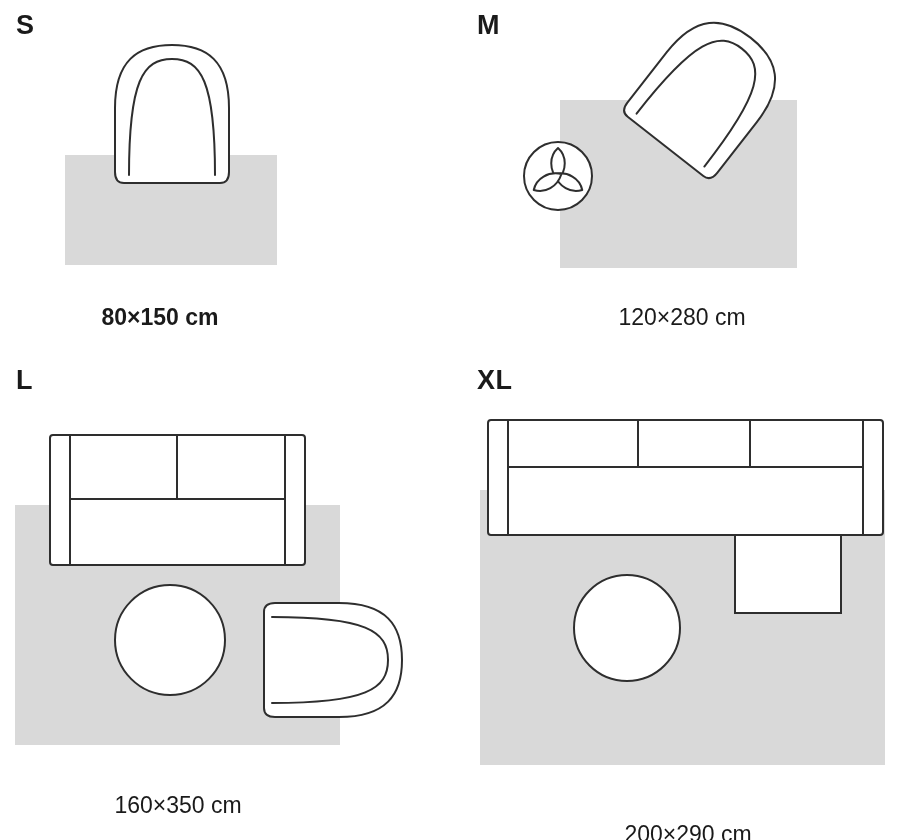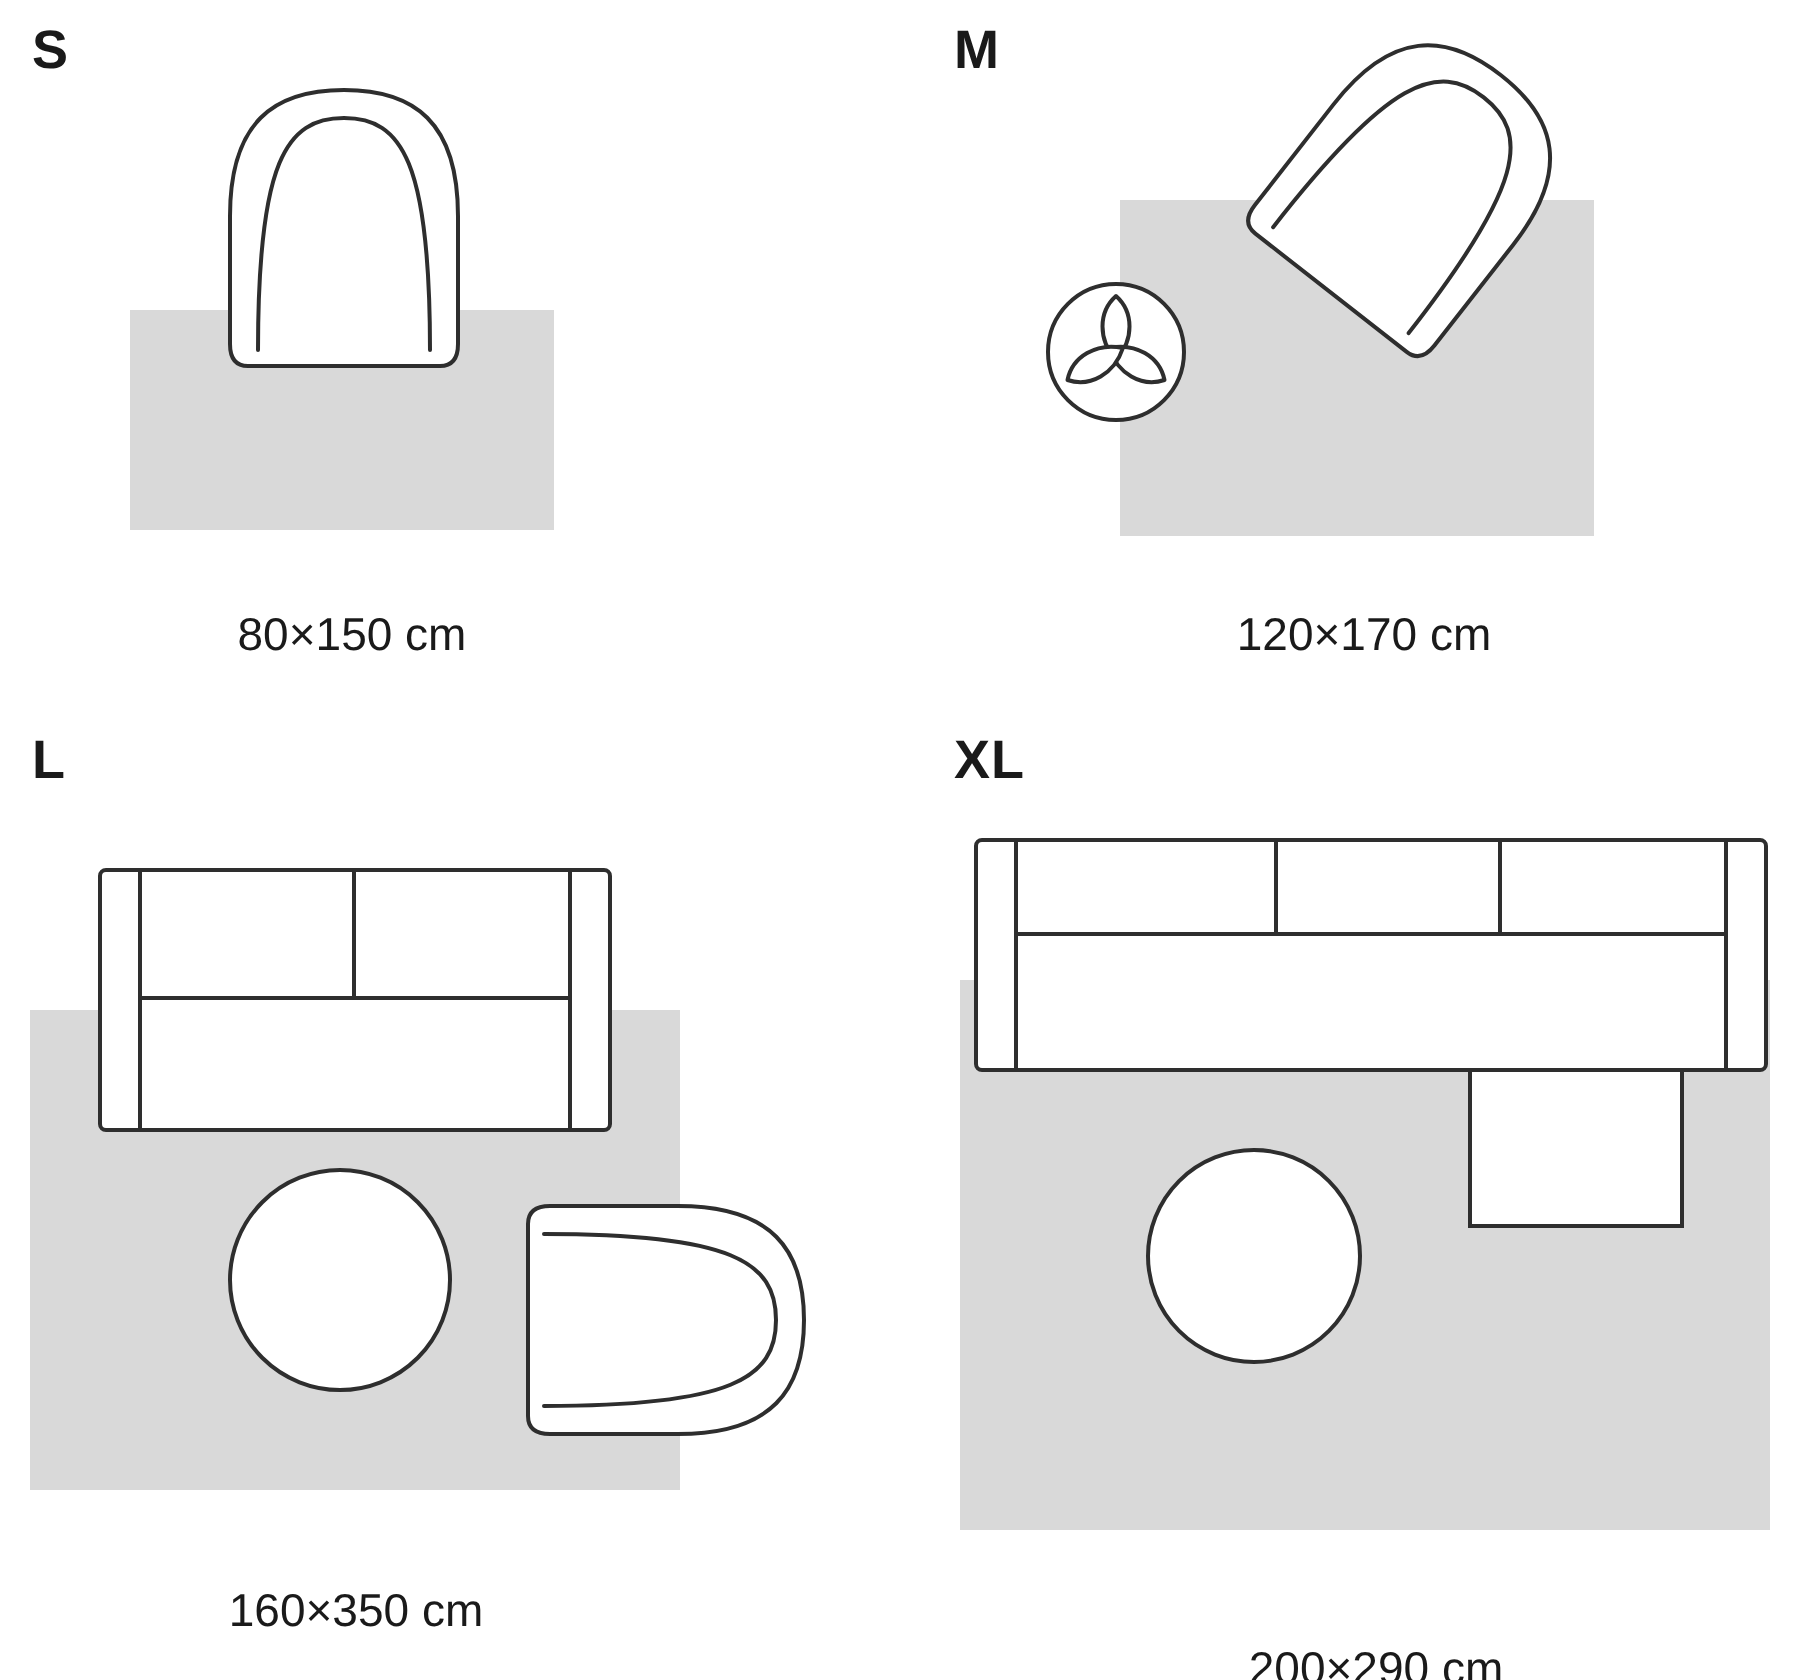--- a/index.html
+++ b/index.html
@@ -23,21 +23,21 @@
     position:absolute;margin:0;font-size:27px;font-weight:700;
     letter-spacing:.5px;color:var(--text);z-index:2;
   }
   .quad-s .size-label,.quad-l .size-label{left:16px;top:10px;}
   .quad-m .size-label,.quad-xl .size-label{left:27px;top:10px;}
   .illus{position:absolute;left:0;top:0;display:block;}
   .caption{
     position:absolute;font-size:23px;font-weight:400;color:var(--text);
     text-align:center;white-space:nowrap;
   }
-  .quad-s .caption {left:26px; width:300px;top:304px;}
+  .quad-s .caption {left:10px; width:300px;top:304px;font-weight:bold;}
   .quad-m .caption {left:82px; width:300px;top:304px;}
   .quad-l .caption {left:28px; width:300px;top:437px;}
   .quad-xl .caption{left:88px; width:300px;top:437px;margin-top:29px;}
   .defs-holder{position:absolute;width:0;height:0;overflow:hidden;}
 </style>
 </head>
 <body>
 
 <div class="canvas">
 
@@ -65,21 +65,21 @@
     <div class="caption">80×150 cm</div>
   </section>
 
   <section class="quad quad-m">
     <h2 class="size-label">M</h2>
     <svg class="illus" width="450" height="355" viewBox="0 0 450 355">
       <rect x="110" y="100" width="237" height="168" fill="var(--rug)"></rect>
       <use href="#armchair" xlink:href="#armchair" transform="translate(258,92) rotate(38) translate(-60,-70)"></use>
       <use href="#plant" xlink:href="#plant" transform="translate(108,176)"></use>
     </svg>
-    <div class="caption">120×170 cm</div>
+    <div class="caption">120×280 cm</div>
   </section>
 
   <section class="quad quad-l">
     <h2 class="size-label">L</h2>
     <svg class="illus" width="450" height="485" viewBox="0 0 450 485">
       <rect x="15" y="150" width="325" height="240" fill="var(--rug)"></rect>
       <g stroke="var(--outline)" stroke-width="2" fill="#ffffff">
         <rect x="50" y="80" width="255" height="130" rx="3"></rect>
         <line x1="70" y1="80" x2="70" y2="210"></line>
         <line x1="285" y1="80" x2="285" y2="210"></line>

